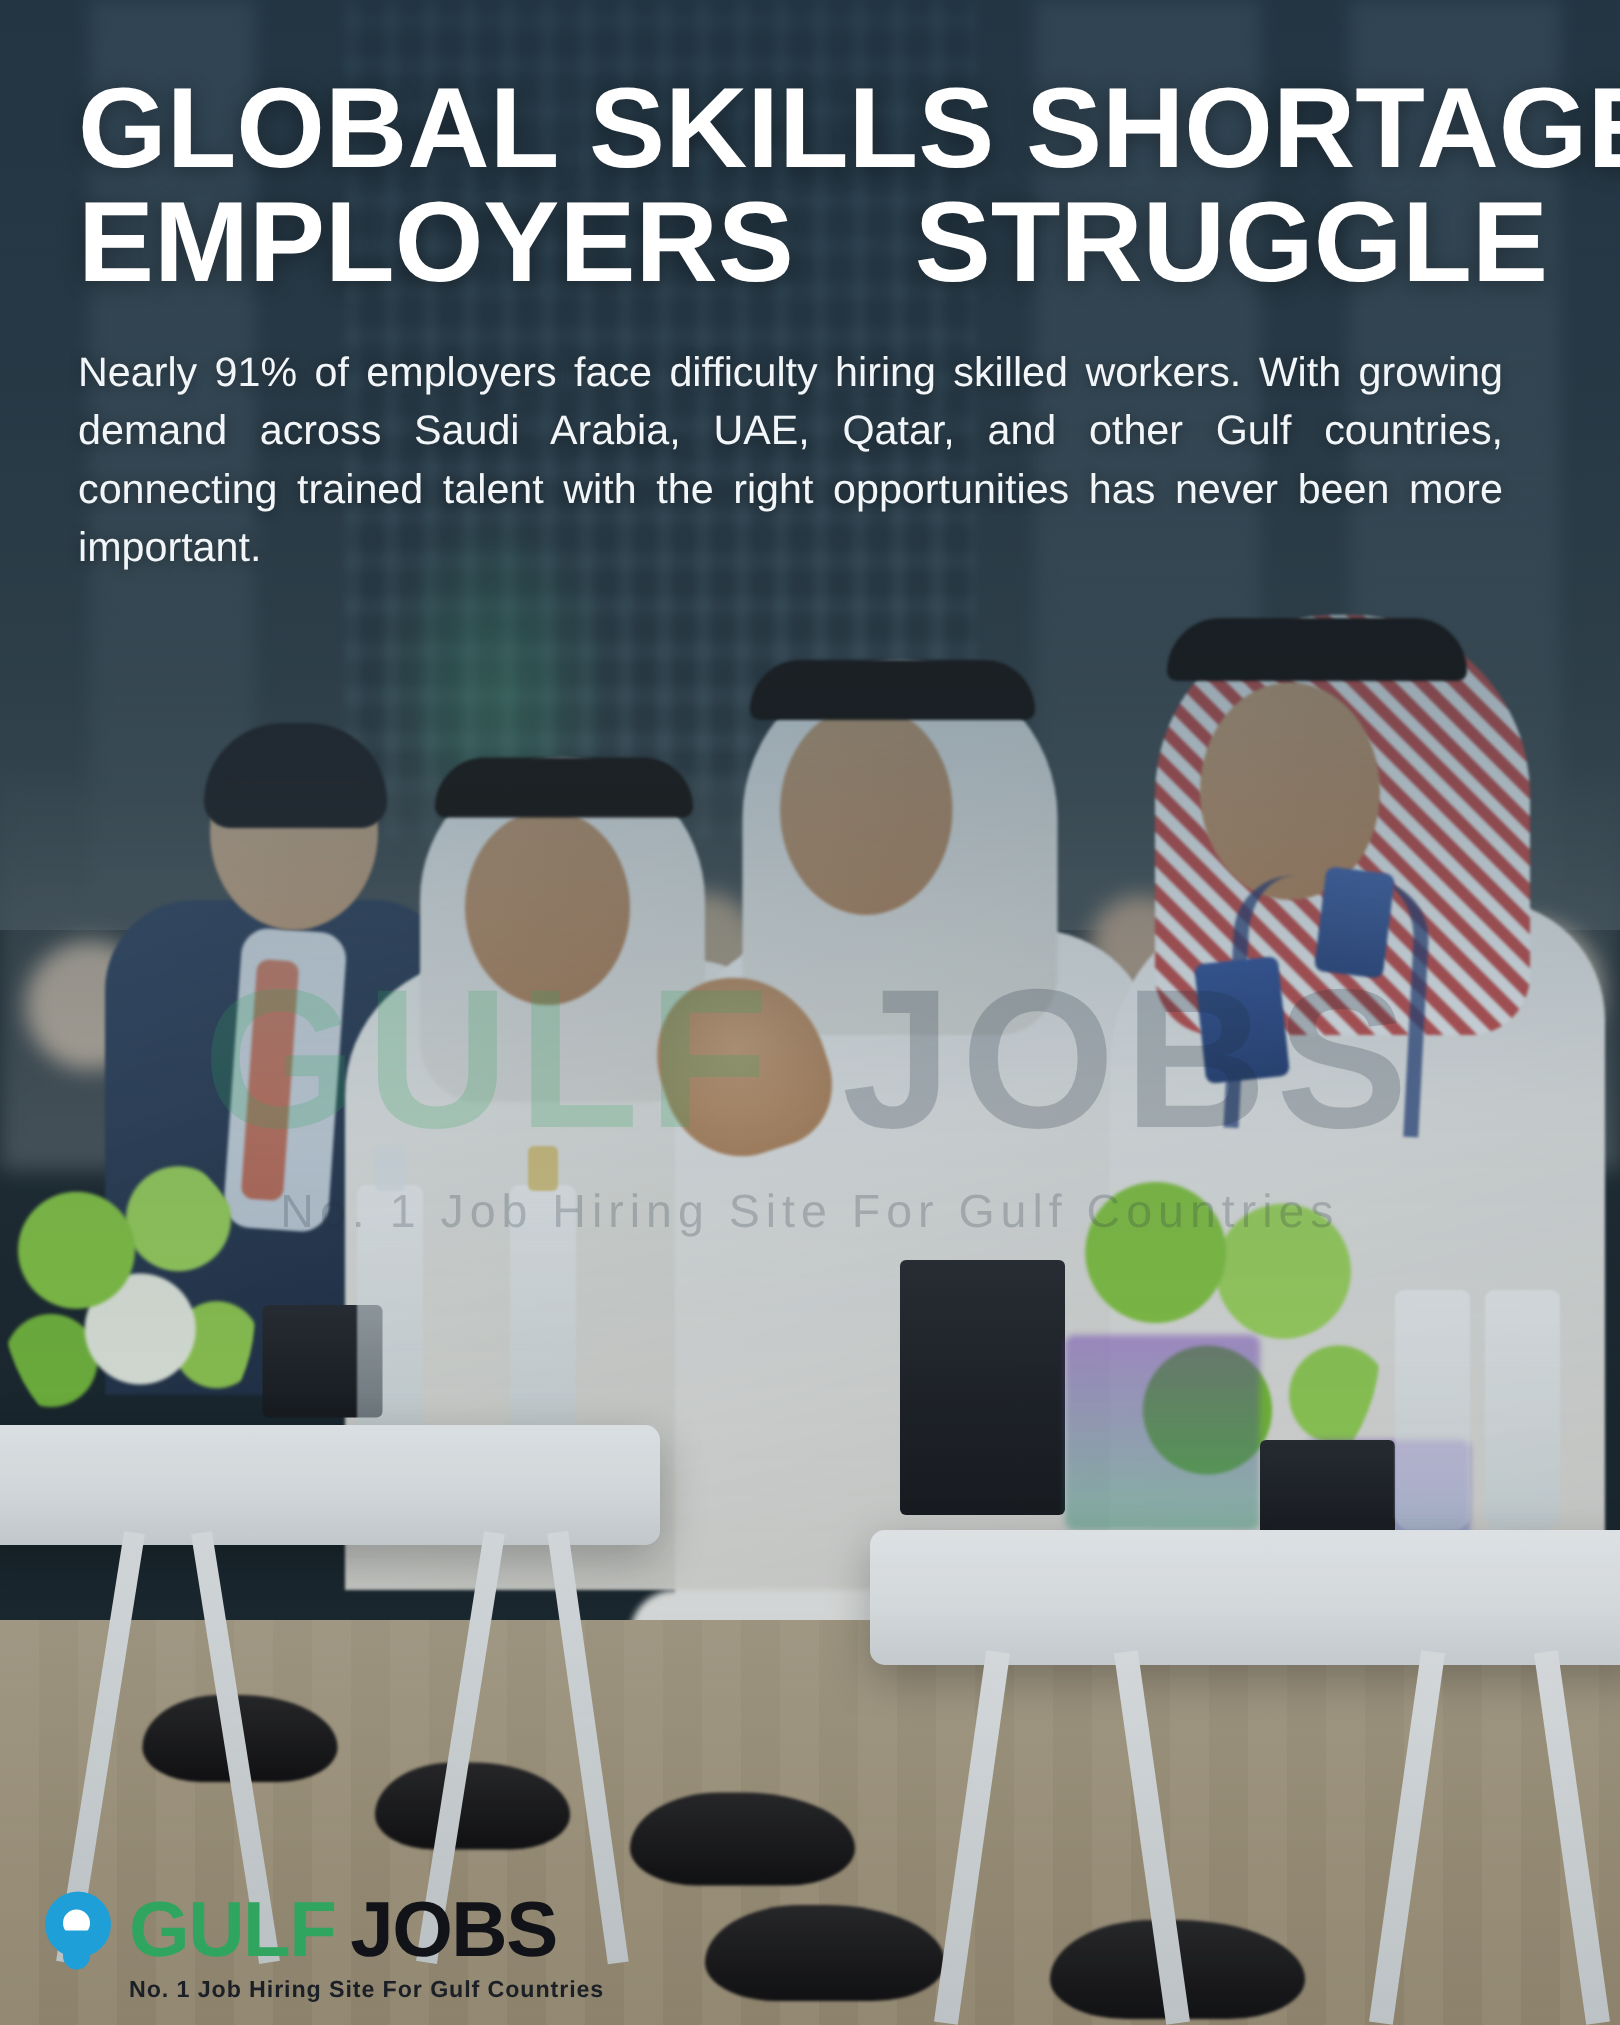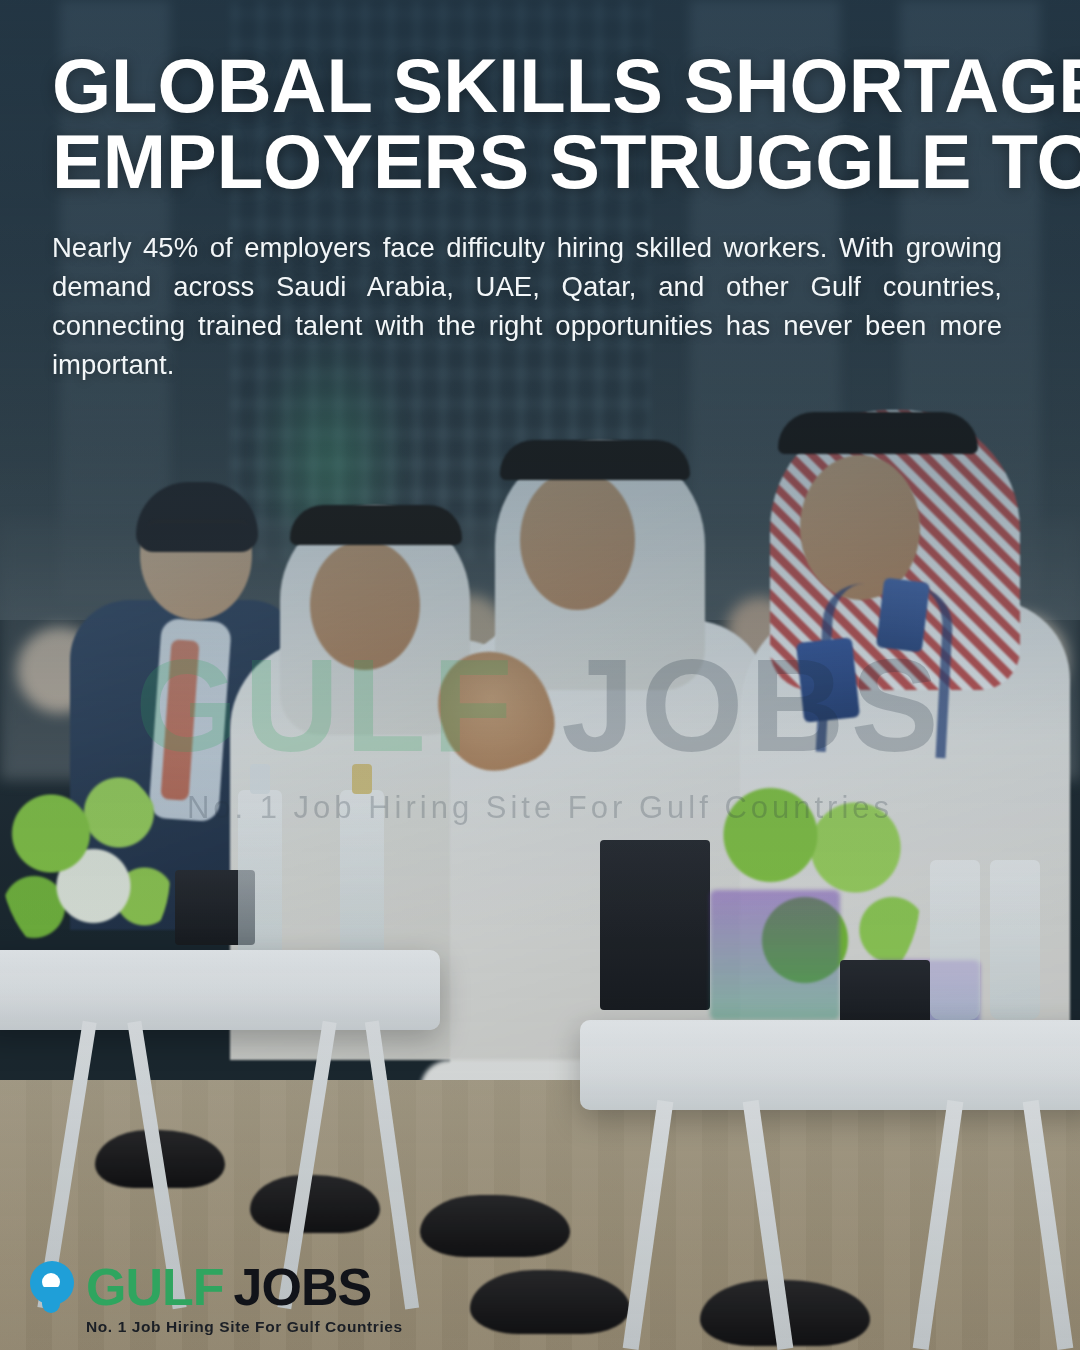--- a/index.html
+++ b/index.html
@@ -364,21 +364,20 @@
     font-size: 76px;
     line-height: 1.0;
     font-weight: 700;
     letter-spacing: 0px;
     text-transform: uppercase;
   }
   .hl-line { display: block; white-space: pre; }
   .hl-line.justify {
     display: flex;
     justify-content: space-between;
-    gap: 20px;
   }
   .subhead {
     margin-top: 28px;
     width: 950px;
     font-size: 27.5px;
     line-height: 1.42;
     color: #f2f6f8;
     text-align: justify;
     font-weight: 400;
     text-shadow: 0 1px 8px rgba(0,0,0,.35);
@@ -516,24 +515,23 @@
     </div>
     <div class="wm-sub">No. 1 Job Hiring Site For Gulf Countries</div>
   </div>
 
   <div class="headline">
     <h1>
       <span class="hl-line">GLOBAL SKILLS SHORTAGE:</span>
       <span class="hl-line justify">
         <span>EMPLOYERS</span>
         <span>STRUGGLE</span>
-        <span>TO</span>
       </span>
     </h1>
-    <p class="subhead">Nearly 45% of employers face difficulty hiring skilled workers. With growing demand across Saudi Arabia, UAE, Qatar, and other Gulf countries, connecting trained talent with the right opportunities has never been more important.</p>
+    <p class="subhead">Nearly 91% of employers face difficulty hiring skilled workers. With growing demand across Saudi Arabia, UAE, Qatar, and other Gulf countries, connecting trained talent with the right opportunities has never been more important.</p>
   </div>
 
   <div class="logo">
     <div class="logo-mark">
       <div class="circle"></div>
       <div class="pin"></div>
       <div class="pin-tail"></div>
     </div>
     <div class="logo-text">
       <div class="logo-word">

